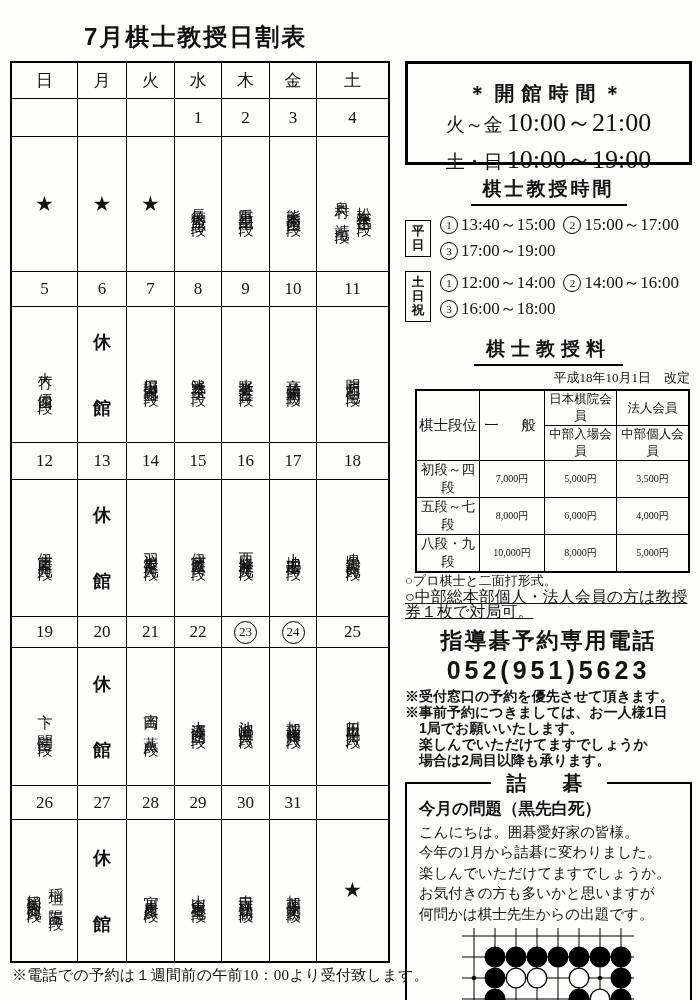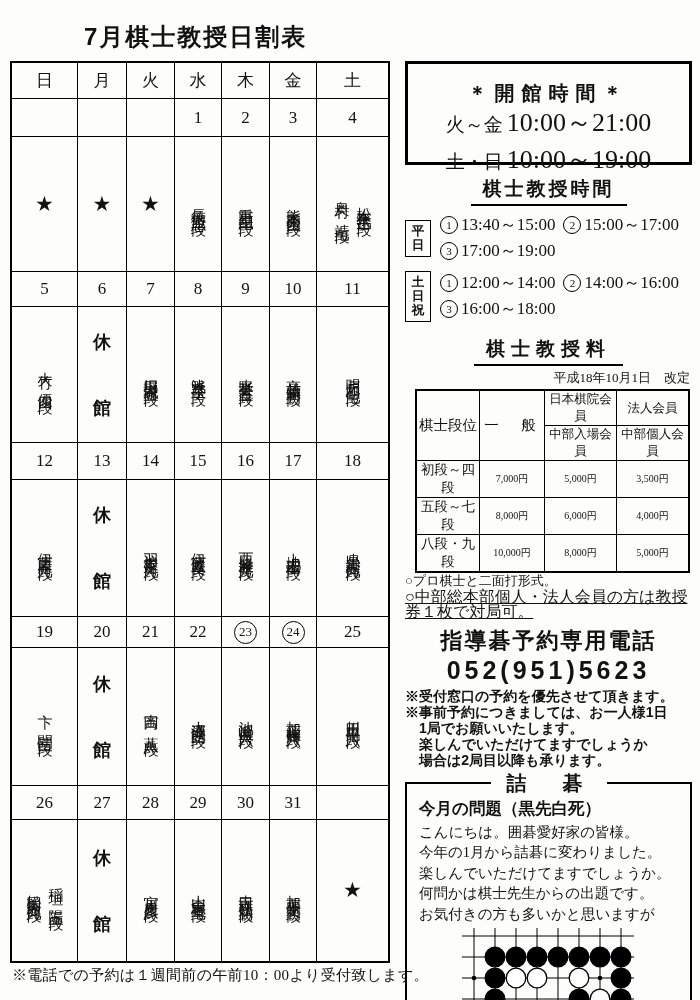--- a/index.html
+++ b/index.html
@@ -410,22 +410,22 @@
         <div class="res-note indent">場合は2局目以降も承ります。</div>
       </div>
 
     <div class="tsumego-box">
       <div class="tsumego-title">詰　碁</div>
       <div class="tsumego-subtitle">今月の問題（黒先白死）</div>
       <div class="tsumego-text" id="tsumego-text">
           <p>こんにちは。囲碁愛好家の皆様。</p>
           <p>今年の1月から詰碁に変わりました。</p>
           <p>楽しんでいただけてますでしょうか。</p>
+          <p>お気付きの方も多いかと思いますが</p>
           <p>何問かは棋士先生からの出題です。</p>
-          <p>お気付きの方も多いかと思いますが</p>
         </div>
       <div class="board-wrap" id="board-wrap"><svg width="182" height="124">
             <line x1="16" y1="2" x2="16" y2="115" stroke="#000" stroke-width="1"></line>
             <line x1="37" y1="2" x2="37" y2="115" stroke="#000" stroke-width="1"></line>
             <line x1="58" y1="2" x2="58" y2="115" stroke="#000" stroke-width="1"></line>
             <line x1="79" y1="2" x2="79" y2="115" stroke="#000" stroke-width="1"></line>
             <line x1="100" y1="2" x2="100" y2="115" stroke="#000" stroke-width="1"></line>
             <line x1="121" y1="2" x2="121" y2="115" stroke="#000" stroke-width="1"></line>
             <line x1="142" y1="2" x2="142" y2="115" stroke="#000" stroke-width="1"></line>
             <line x1="163" y1="2" x2="163" y2="115" stroke="#000" stroke-width="1"></line>

